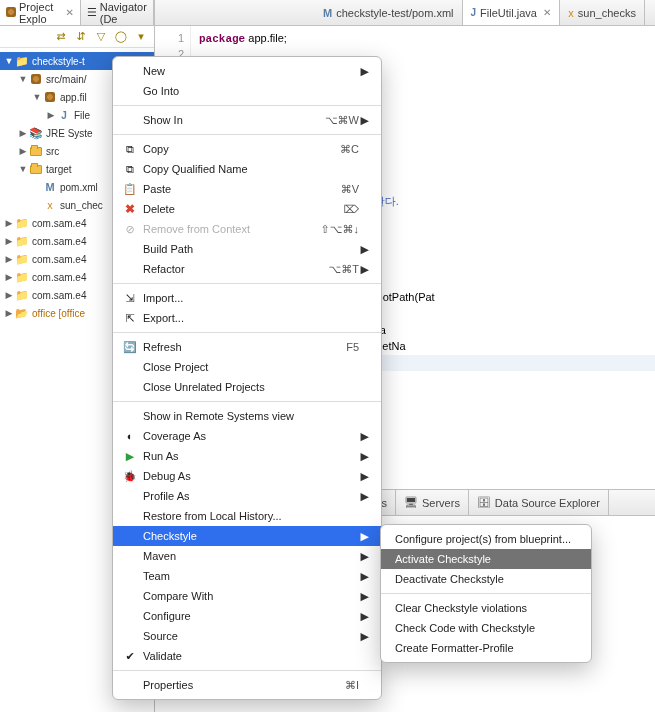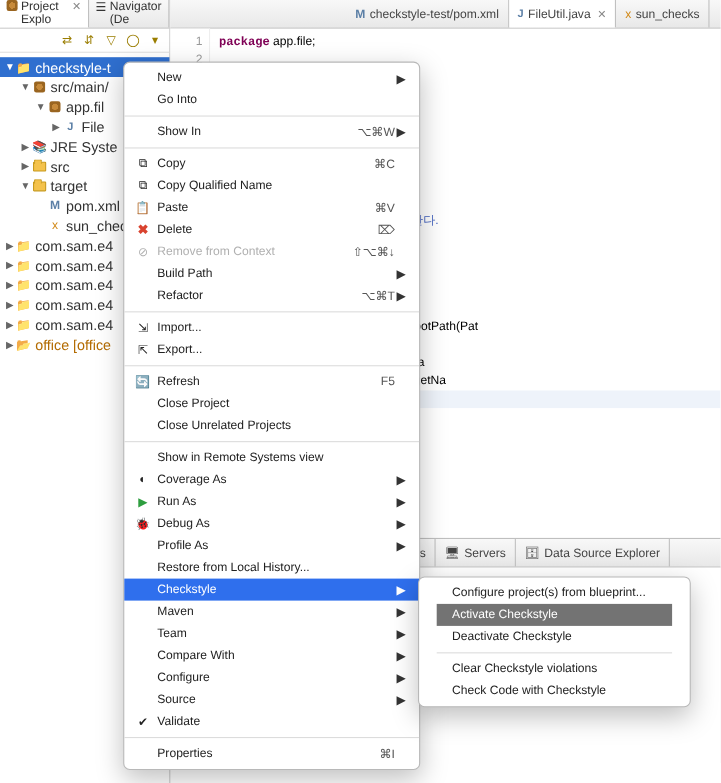--- a/index.html
+++ b/index.html
@@ -1,32 +1,32 @@
 <!DOCTYPE html>
 <html><head>
 <meta charset="utf-8">
 <style>
   * { box-sizing: border-box; margin: 0; padding: 0; font-family: "Lucida Grande", "Segoe UI", Arial, sans-serif; font-size: 11px; }
   body { background: #f0f0f0; width: 655px; height: 712px; overflow: hidden; position: relative; }
 
   
   .left-pane { position: absolute; left: 0; top: 0; width: 155px; height: 712px; background: #fff; border-right: 1px solid #bfbfbf; }
   .view-tabs { display: flex; height: 26px; background: linear-gradient(#f8f8f8,#e8e8e8); border-bottom: 1px solid #c0c0c0; }
-  .view-tab { display: flex; align-items: flex-start; gap: 3px; padding: 0 6px; border-right: 1px solid #c0c0c0; font-size: 11px; color: #333; }
+  .view-tab { display: flex; align-items: center; gap: 3px; padding: 0 6px; border-right: 1px solid #c0c0c0; font-size: 11px; color: #333; }
   .view-tab.active { background: #fff; }
   .tab-close { font-size: 10px; color: #888; margin-left: 2px; }
   .toolbar { height: 22px; display: flex; justify-content: flex-end; align-items: center; gap: 6px; padding: 0 6px; border-bottom: 1px solid #e0e0e0; }
   .toolbar .ticon { width: 14px; height: 14px; display: inline-flex; align-items: center; justify-content: center; font-size: 11px; color: #9a7d00; }
   .tree { padding: 4px 0; }
   .tree-row { display: flex; align-items: center; height: 18px; padding-left: 4px; white-space: nowrap; overflow: hidden; color: #333; }
   .tree-row.sel { background: #2f6fcf; color: #fff; }
   .tree-row .tw { width: 10px; display: inline-block; text-align: center; color: #666; font-size: 9px; }
   .tree-row.sel .tw { color: #fff; }
   .tree-row .icon { width: 16px; height: 14px; display: inline-flex; align-items: center; justify-content: center; margin-right: 2px; }
-  .tree-row .lbl { font-size: 13px; }
+  .tree-row .lbl { font-size: 10px; }
   .ind1 { padding-left: 18px; } .ind2 { padding-left: 32px; } .ind3 { padding-left: 46px; }
   .orange { color: #b36b00; }
 
   
   .editor-area { position: absolute; left: 155px; top: 0; right: 0; height: 490px; background: #fff; border-bottom: 1px solid #bfbfbf; }
   .ed-tabs { display: flex; height: 26px; background: linear-gradient(#f8f8f8,#e8e8e8); border-bottom: 1px solid #c0c0c0; padding-left: 160px; }
   .ed-tab { display: flex; align-items: center; gap: 4px; padding: 0 8px; border-right: 1px solid #c0c0c0; color: #444; }
   .ed-tab.active { background: #fff; }
   .ed-body { display: flex; height: calc(100% - 26px); font-family: Menlo, Consolas, monospace; font-size: 12px; }
   .gutter { width: 36px; background: #fff; border-right: 1px solid #eee; color: #999; text-align: right; padding: 4px 6px 0 0; line-height: 16px; }
@@ -47,21 +47,21 @@
   .ctx-item { display: flex; align-items: center; height: 20px; padding: 0 12px 0 8px; color: #222; }
   .ctx-item .mi-icon { width: 18px; height: 16px; display: inline-flex; align-items: center; justify-content: center; margin-right: 4px; }
   .ctx-item .mi-label { flex: 1; }
   .ctx-item .mi-accel { color: #555; font-size: 11px; margin-left: 8px; }
   .ctx-item .mi-arrow { width: 10px; text-align: right; color: #333; }
   .ctx-item.disabled { color: #b0b0b0; }
   .ctx-item.highlight { background: #2f6fed; color: #fff; }
   .ctx-item.highlight .mi-accel, .ctx-item.highlight .mi-arrow { color: #fff; }
   .ctx-sep { height: 1px; background: #dcdcdc; margin: 4px 0; }
 
-  .sub-menu { position: absolute; left: 380px; top: 524px; width: 248px; background: #fff; border: 1px solid #b8b8b8; border-radius: 6px; box-shadow: 0 8px 24px rgba(0,0,0,.25); padding: 4px 16px; z-index: 11; }
+  .sub-menu { position: absolute; left: 380px; top: 524px; width: 212px; background: #fff; border: 1px solid #b8b8b8; border-radius: 6px; box-shadow: 0 8px 24px rgba(0,0,0,.25); padding: 4px 0; z-index: 11; }
   .sub-item { display: flex; align-items: center; height: 20px; padding: 0 14px; color: #222; }
   .sub-item.highlight { background: #737373; color: #fff; }
   .folder-ic { width:12px;height:9px;background:#f4c24b;border:1px solid #c79a1e;border-radius:1px;position:relative;display:inline-block; }
   .folder-ic:before { content:"";position:absolute;top:-3px;left:0;width:5px;height:3px;background:#f4c24b;border:1px solid #c79a1e;border-bottom:none;border-radius:1px 1px 0 0; }
   .java-ic { color:#5b7fa6; font-weight:bold; font-size:10px; }
   .pkg-ic { width:10px;height:10px;display:inline-block;background:radial-gradient(circle,#c78a3a 40%,#9a6520 42%);border-radius:2px; }
   .x-ic { color:#d9432f; font-weight:bold; font-size:12px; }
   .play-ic { color:#2e9e3f; }
   .bug-ic { color:#2e9e3f; }
 </style>
@@ -410,13 +410,16 @@
     <div class="sub-item">
       <span>Deactivate Checkstyle</span>
     </div>
     <div class="ctx-sep"></div>
     <div class="sub-item">
       <span>Clear Checkstyle violations</span>
     </div>
     <div class="sub-item">
       <span>Check Code with Checkstyle</span>
     </div>
+    <div class="sub-item">
+      <span>Create Formatter-Profile</span>
+    </div>
   </div>
 
 </body></html>

